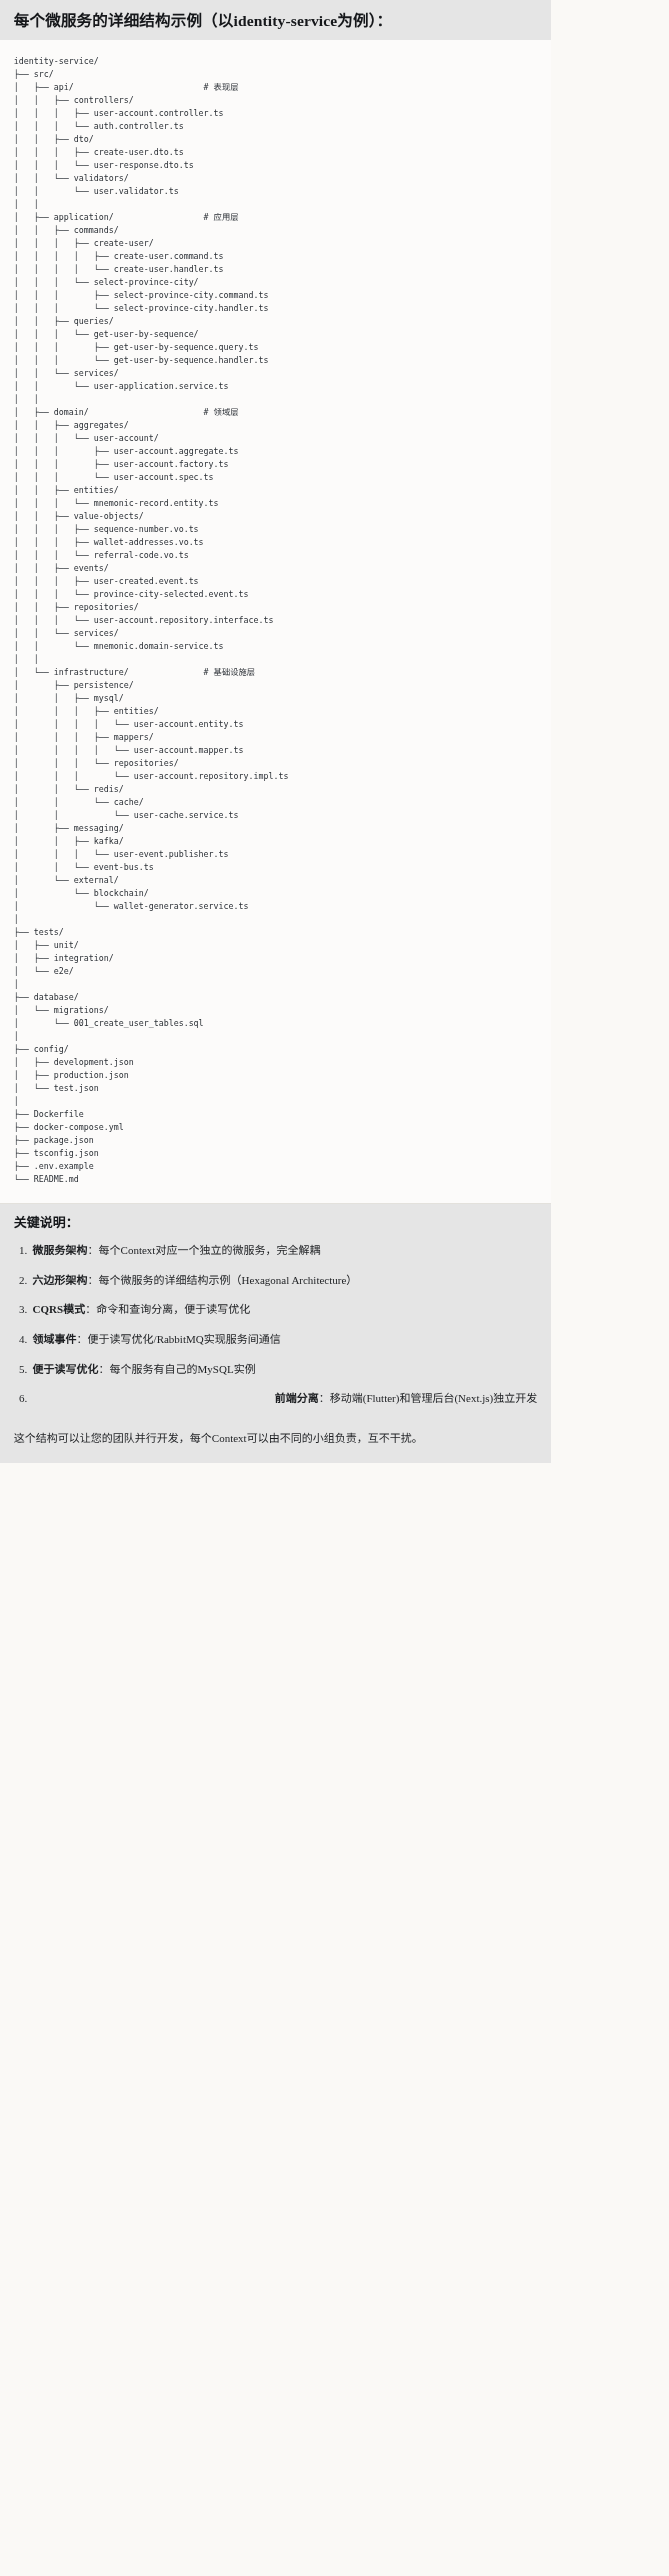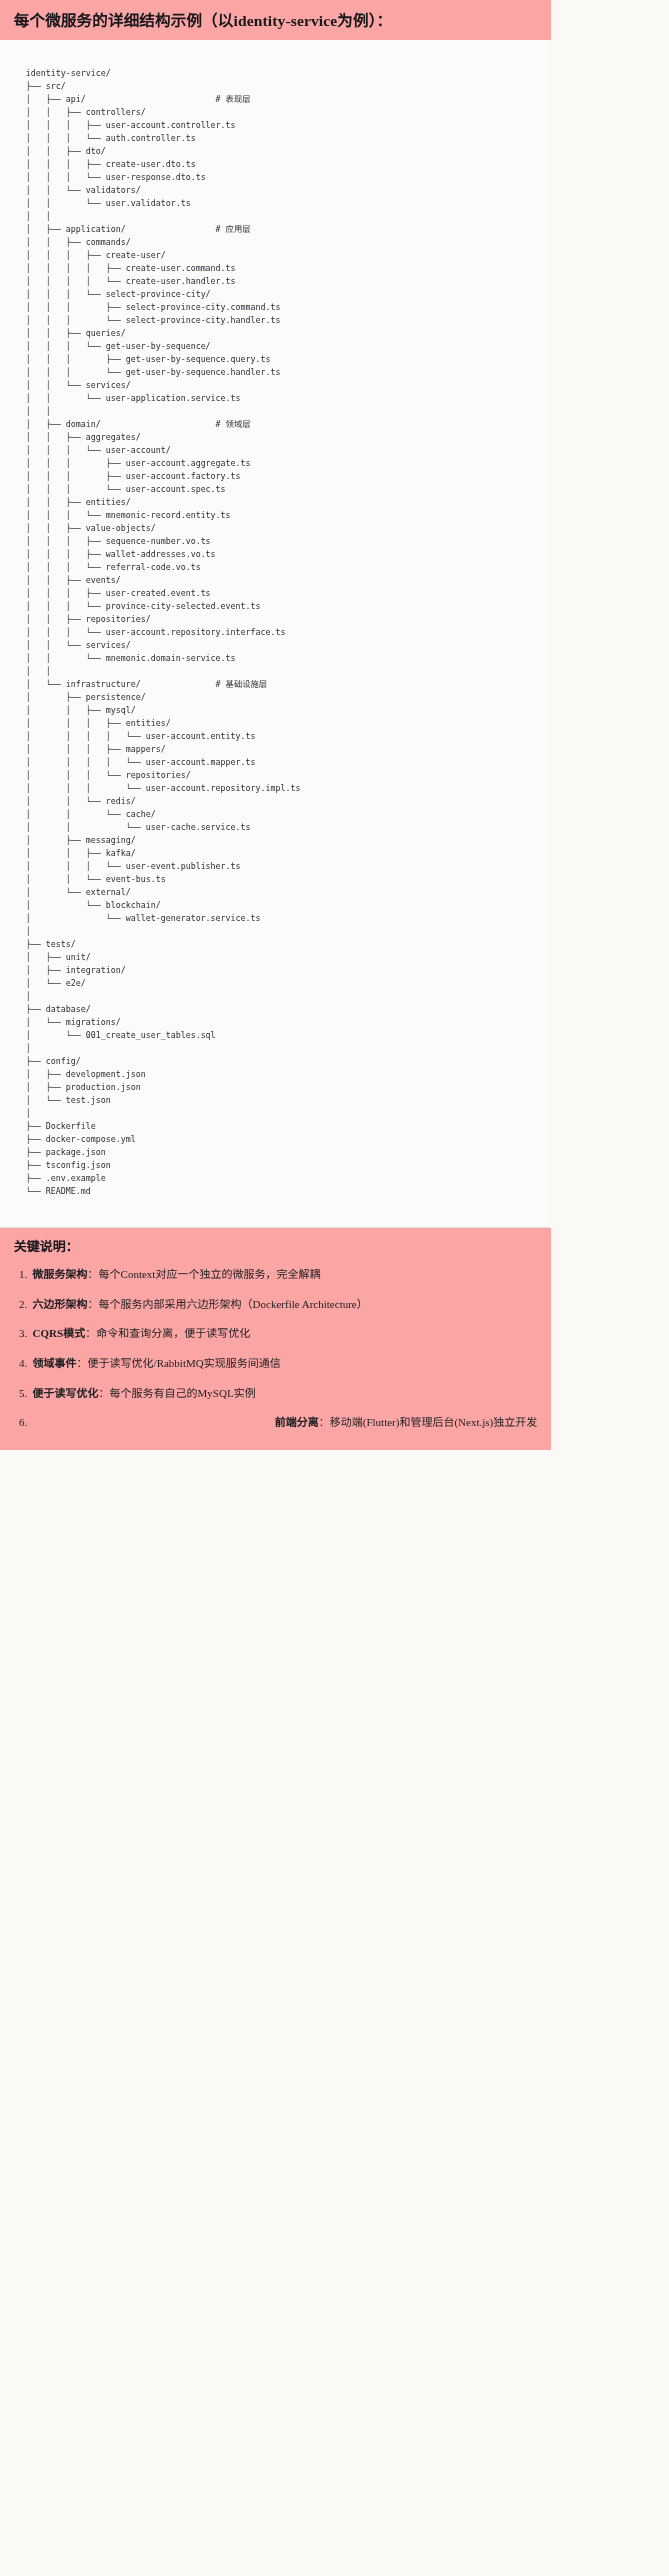--- a/index.html
+++ b/index.html
@@ -10,21 +10,21 @@
   }
   body {
     width: 669px;
     font-family: "Liberation Sans", "DejaVu Sans", sans-serif;
     color: #1a1a1a;
     -webkit-font-smoothing: antialiased;
   }
   .page {
     width: 551px;
     box-sizing: border-box;
-    background: #fca5a5;
+    background: #e5e5e5;
   }
 
   
   .doc-heading {
     font-family: "Liberation Serif", "DejaVu Serif", serif;
     font-weight: bold;
     font-size: 15.6px;
     line-height: 1.35;
     color: #15171a;
     padding: 10px 13.8px 8.8px 13.8px;
@@ -40,21 +40,21 @@
     width: 100%;
   }
 
   
   .code-block {
     background: #fcfbfa;
     padding: 15px 13.8px 16.3px 13.8px;
     box-sizing: border-box;
   }
   pre.tree {
-    margin: 12px;
+    margin: 0;
     font-family: "DejaVu Sans Mono", "Liberation Mono", monospace;
     font-size: 8.3px;
     line-height: 13px;
     color: #2a2f35;
     white-space: pre;
     overflow: visible;
     tab-size: 4;
   }
 
   
@@ -207,32 +207,33 @@
   <hr class="rule">
 
   <div class="keypoints">
     <h3 class="kp-title">关键说明：</h3>
 
     <ol class="kp-list">
       <li>
         <span class="kp-term">微服务架构</span><span class="kp-sep">：</span><span class="kp-desc">每个Context对应一个独立的微服务，完全解耦</span>
       </li>
       <li>
-        <span class="kp-term">六边形架构</span><span class="kp-sep">：</span><span class="kp-desc">每个服务内部采用六边形架构（Dockerfile Architecture）</span>
+        <span class="kp-term">六边形架构</span><span class="kp-sep">：</span><span class="kp-desc">每个微服务的详细结构示例（Hexagonal Architecture）</span>
       </li>
       <li>
         <span class="kp-term">CQRS模式</span><span class="kp-sep">：</span><span class="kp-desc">命令和查询分离，便于读写优化</span>
       </li>
       <li>
         <span class="kp-term">领域事件</span><span class="kp-sep">：</span><span class="kp-desc">便于读写优化/RabbitMQ实现服务间通信</span>
       </li>
       <li>
         <span class="kp-term">便于读写优化</span><span class="kp-sep">：</span><span class="kp-desc">每个服务有自己的MySQL实例</span>
       </li>
       <li>
         <span class="kp-term">前端分离</span><span class="kp-sep">：</span><span class="kp-desc">移动端(Flutter)和管理后台(Next.js)独立开发</span>
       </li>
     </ol>
   </div>
 
+  <p class="closing">这个结构可以让您的团队并行开发，每个Context可以由不同的小组负责，互不干扰。</p>
 
 </div>
 
 
 </body></html>

